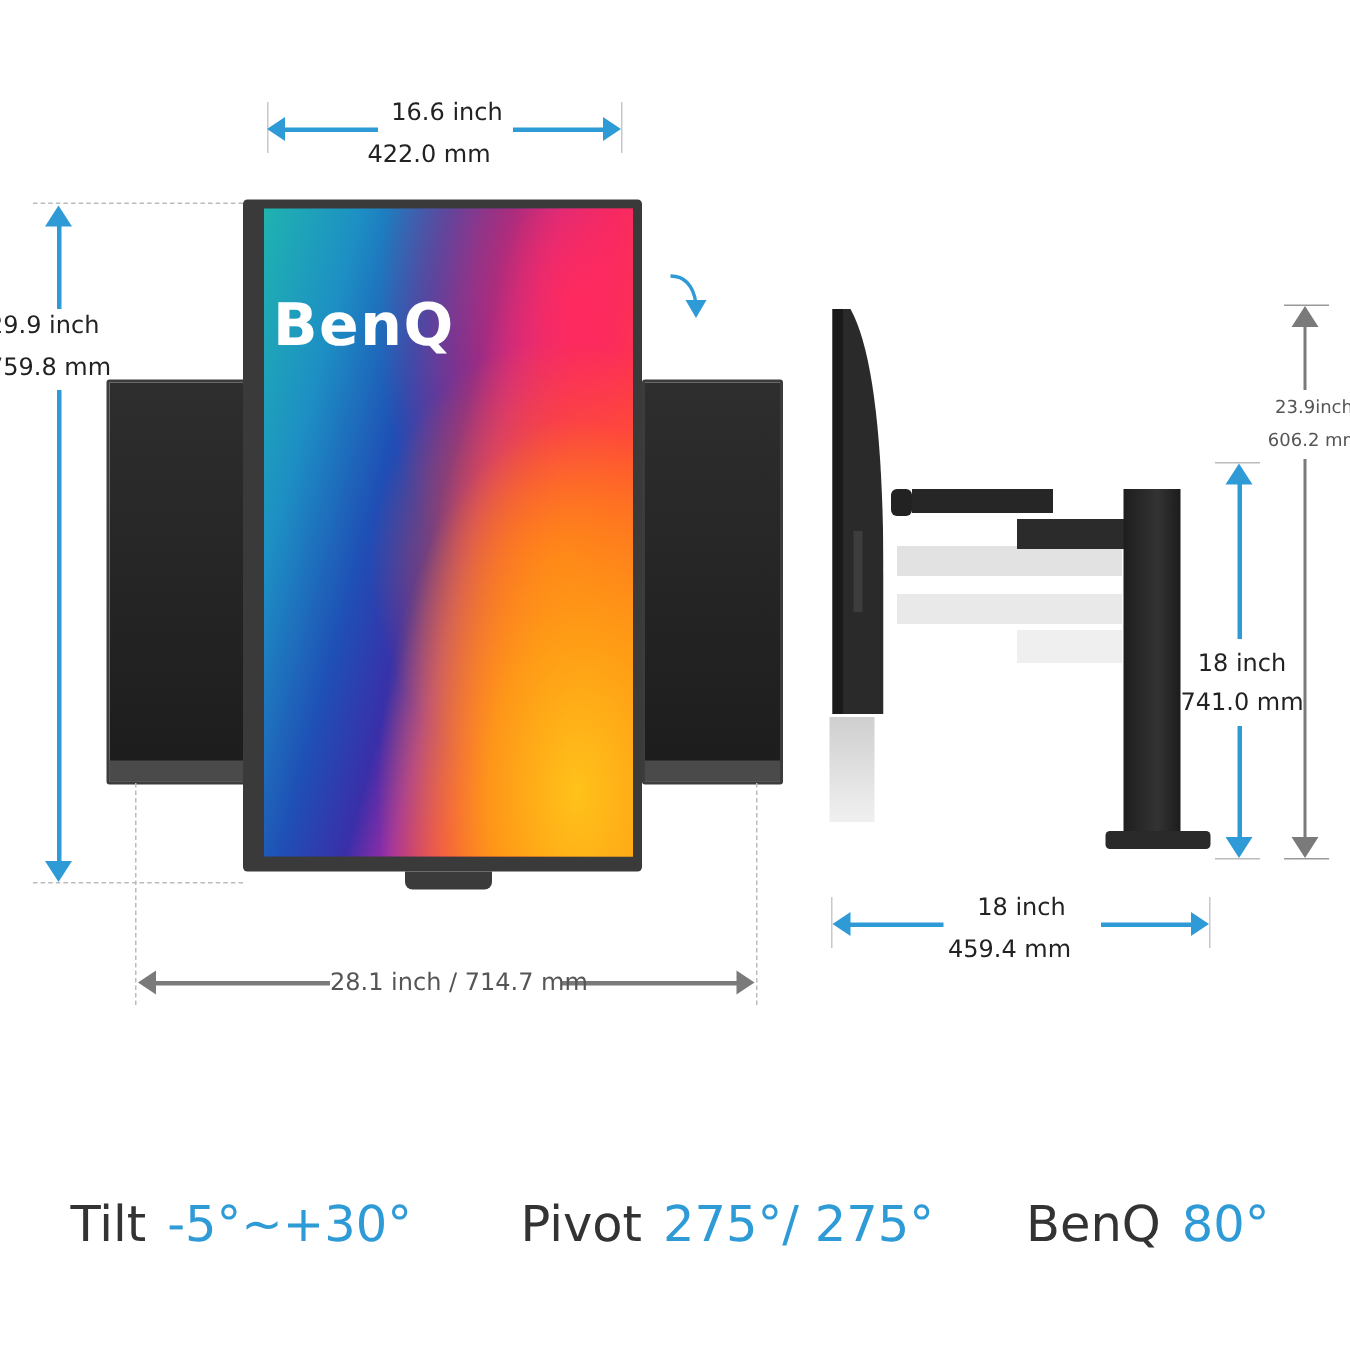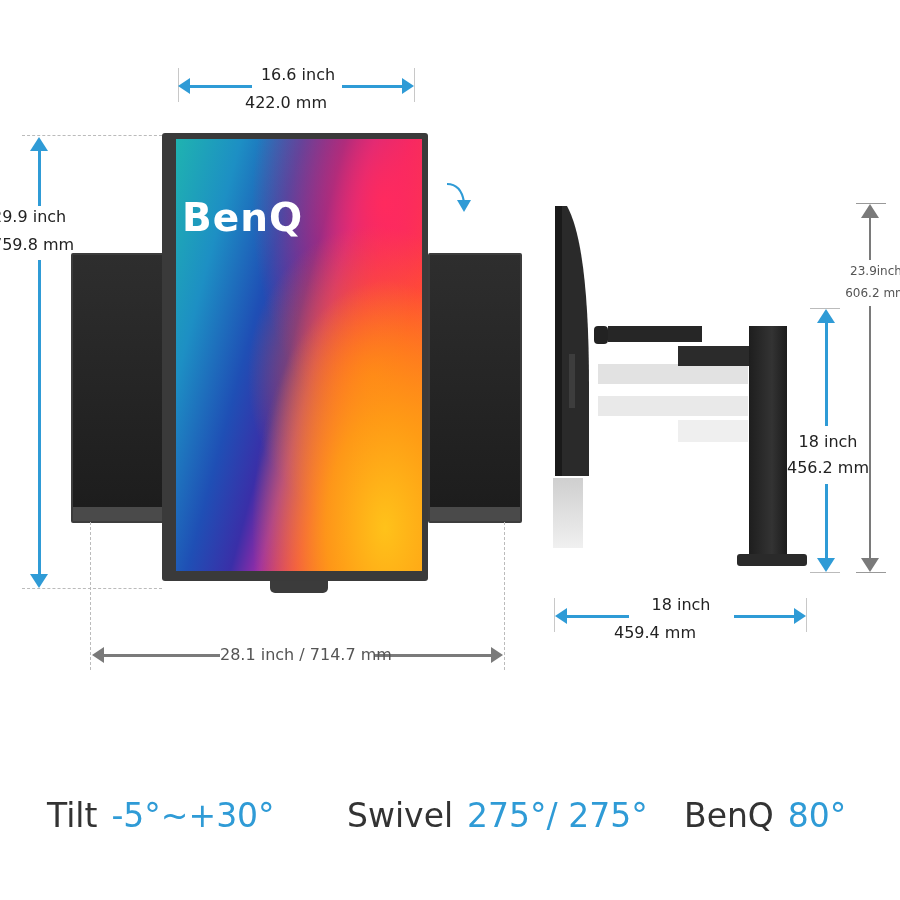--- a/index.html
+++ b/index.html
@@ -111,35 +111,35 @@
   <div class="lbl small" style="left:836px;top:260px;width:80px;font-size:12px;">23.9inch</div>
   <div class="lbl small" style="left:836px;top:282px;width:80px;font-size:12px;">606.2 mm</div>
 
   <div class="tick" style="left:810px;top:308px;width:30px;height:1px;background:#bbb;"></div>
   <div class="tick" style="left:810px;top:572px;width:30px;height:1px;background:#bbb;"></div>
   <div class="abs" style="left:817px;top:309px;width:0;height:0;border-left:9px solid transparent;border-right:9px solid transparent;border-bottom:14px solid #2f9bd6;"></div>
   <div class="blue-line" style="left:825px;top:322px;width:3px;height:104px;"></div>
   <div class="blue-line" style="left:825px;top:484px;width:3px;height:76px;"></div>
   <div class="abs" style="left:817px;top:558px;width:0;height:0;border-left:9px solid transparent;border-right:9px solid transparent;border-top:14px solid #2f9bd6;"></div>
   <div class="lbl" style="left:786px;top:428px;width:84px;">18 inch</div>
-  <div class="lbl" style="left:786px;top:454px;width:84px;">456.2 mm</div>
+  <div class="lbl" style="left:786px;top:454px;width:84px;">741.0 mm</div>
 
   <div class="tick" style="left:554px;top:598px;width:1px;height:34px;"></div>
   <div class="tick" style="left:806px;top:598px;width:1px;height:34px;"></div>
   <div class="abs" style="left:555px;top:608px;width:0;height:0;border-top:8px solid transparent;border-bottom:8px solid transparent;border-right:12px solid #2f9bd6;"></div>
   <div class="blue-line" style="left:565px;top:615px;width:64px;height:3px;"></div>
   <div class="blue-line" style="left:734px;top:615px;width:62px;height:3px;"></div>
   <div class="abs" style="left:794px;top:608px;width:0;height:0;border-top:8px solid transparent;border-bottom:8px solid transparent;border-left:12px solid #2f9bd6;"></div>
   <div class="lbl" style="left:628px;top:591px;width:106px;">18 inch</div>
-  <div class="lbl" style="left:602px;top:619px;width:106px;">459.4 mm</div>
+  <div class="lbl" style="left:620px;top:619px;width:106px;">459.4 mm</div>
 </div>
 
 <div class="bottom-specs">
   <div class="spec" style="left:47px;">
     <span class="name">Tilt</span><span class="val">-5°~+30°</span>
   </div>
   <div class="spec" style="left:347px;">
-    <span class="name">Swivel</span><span class="val">275°/ 275°</span>
+    <span class="name">Pivot</span><span class="val">275°/ 275°</span>
   </div>
   <div class="spec" style="left:684px;">
     <span class="name">BenQ</span><span class="val">80°</span>
   </div>
 </div>
 
 </body></html>

